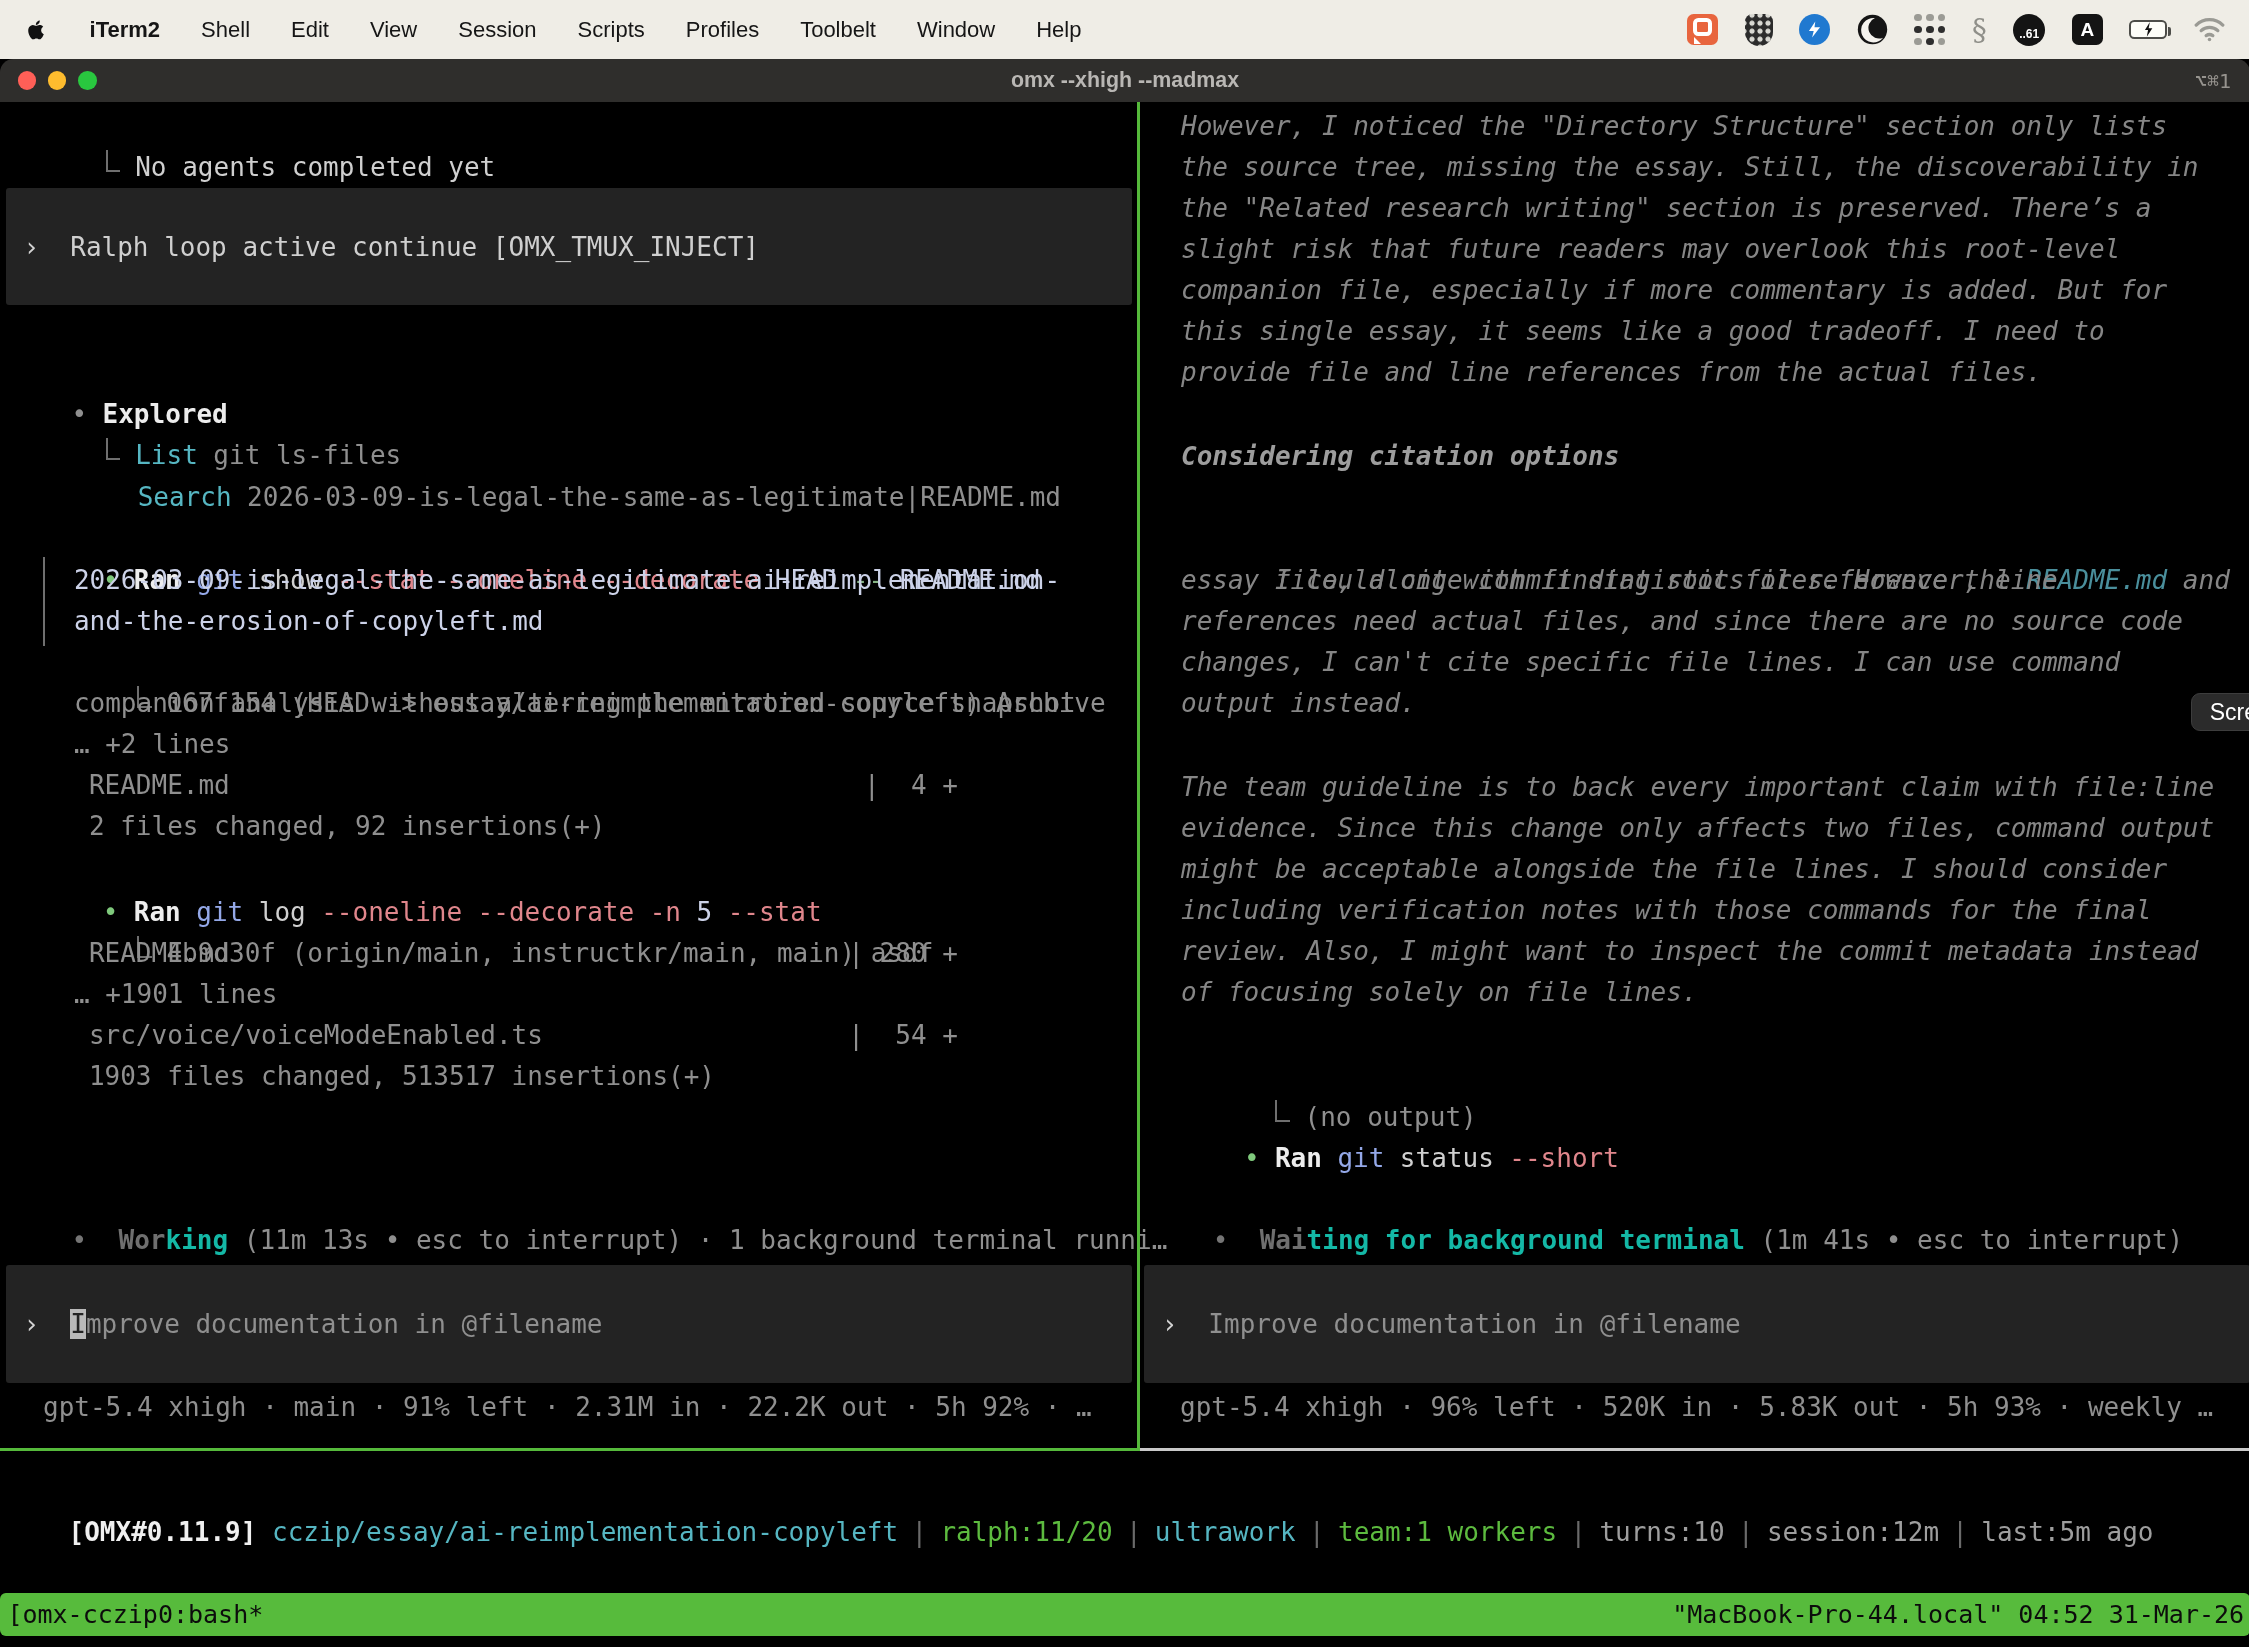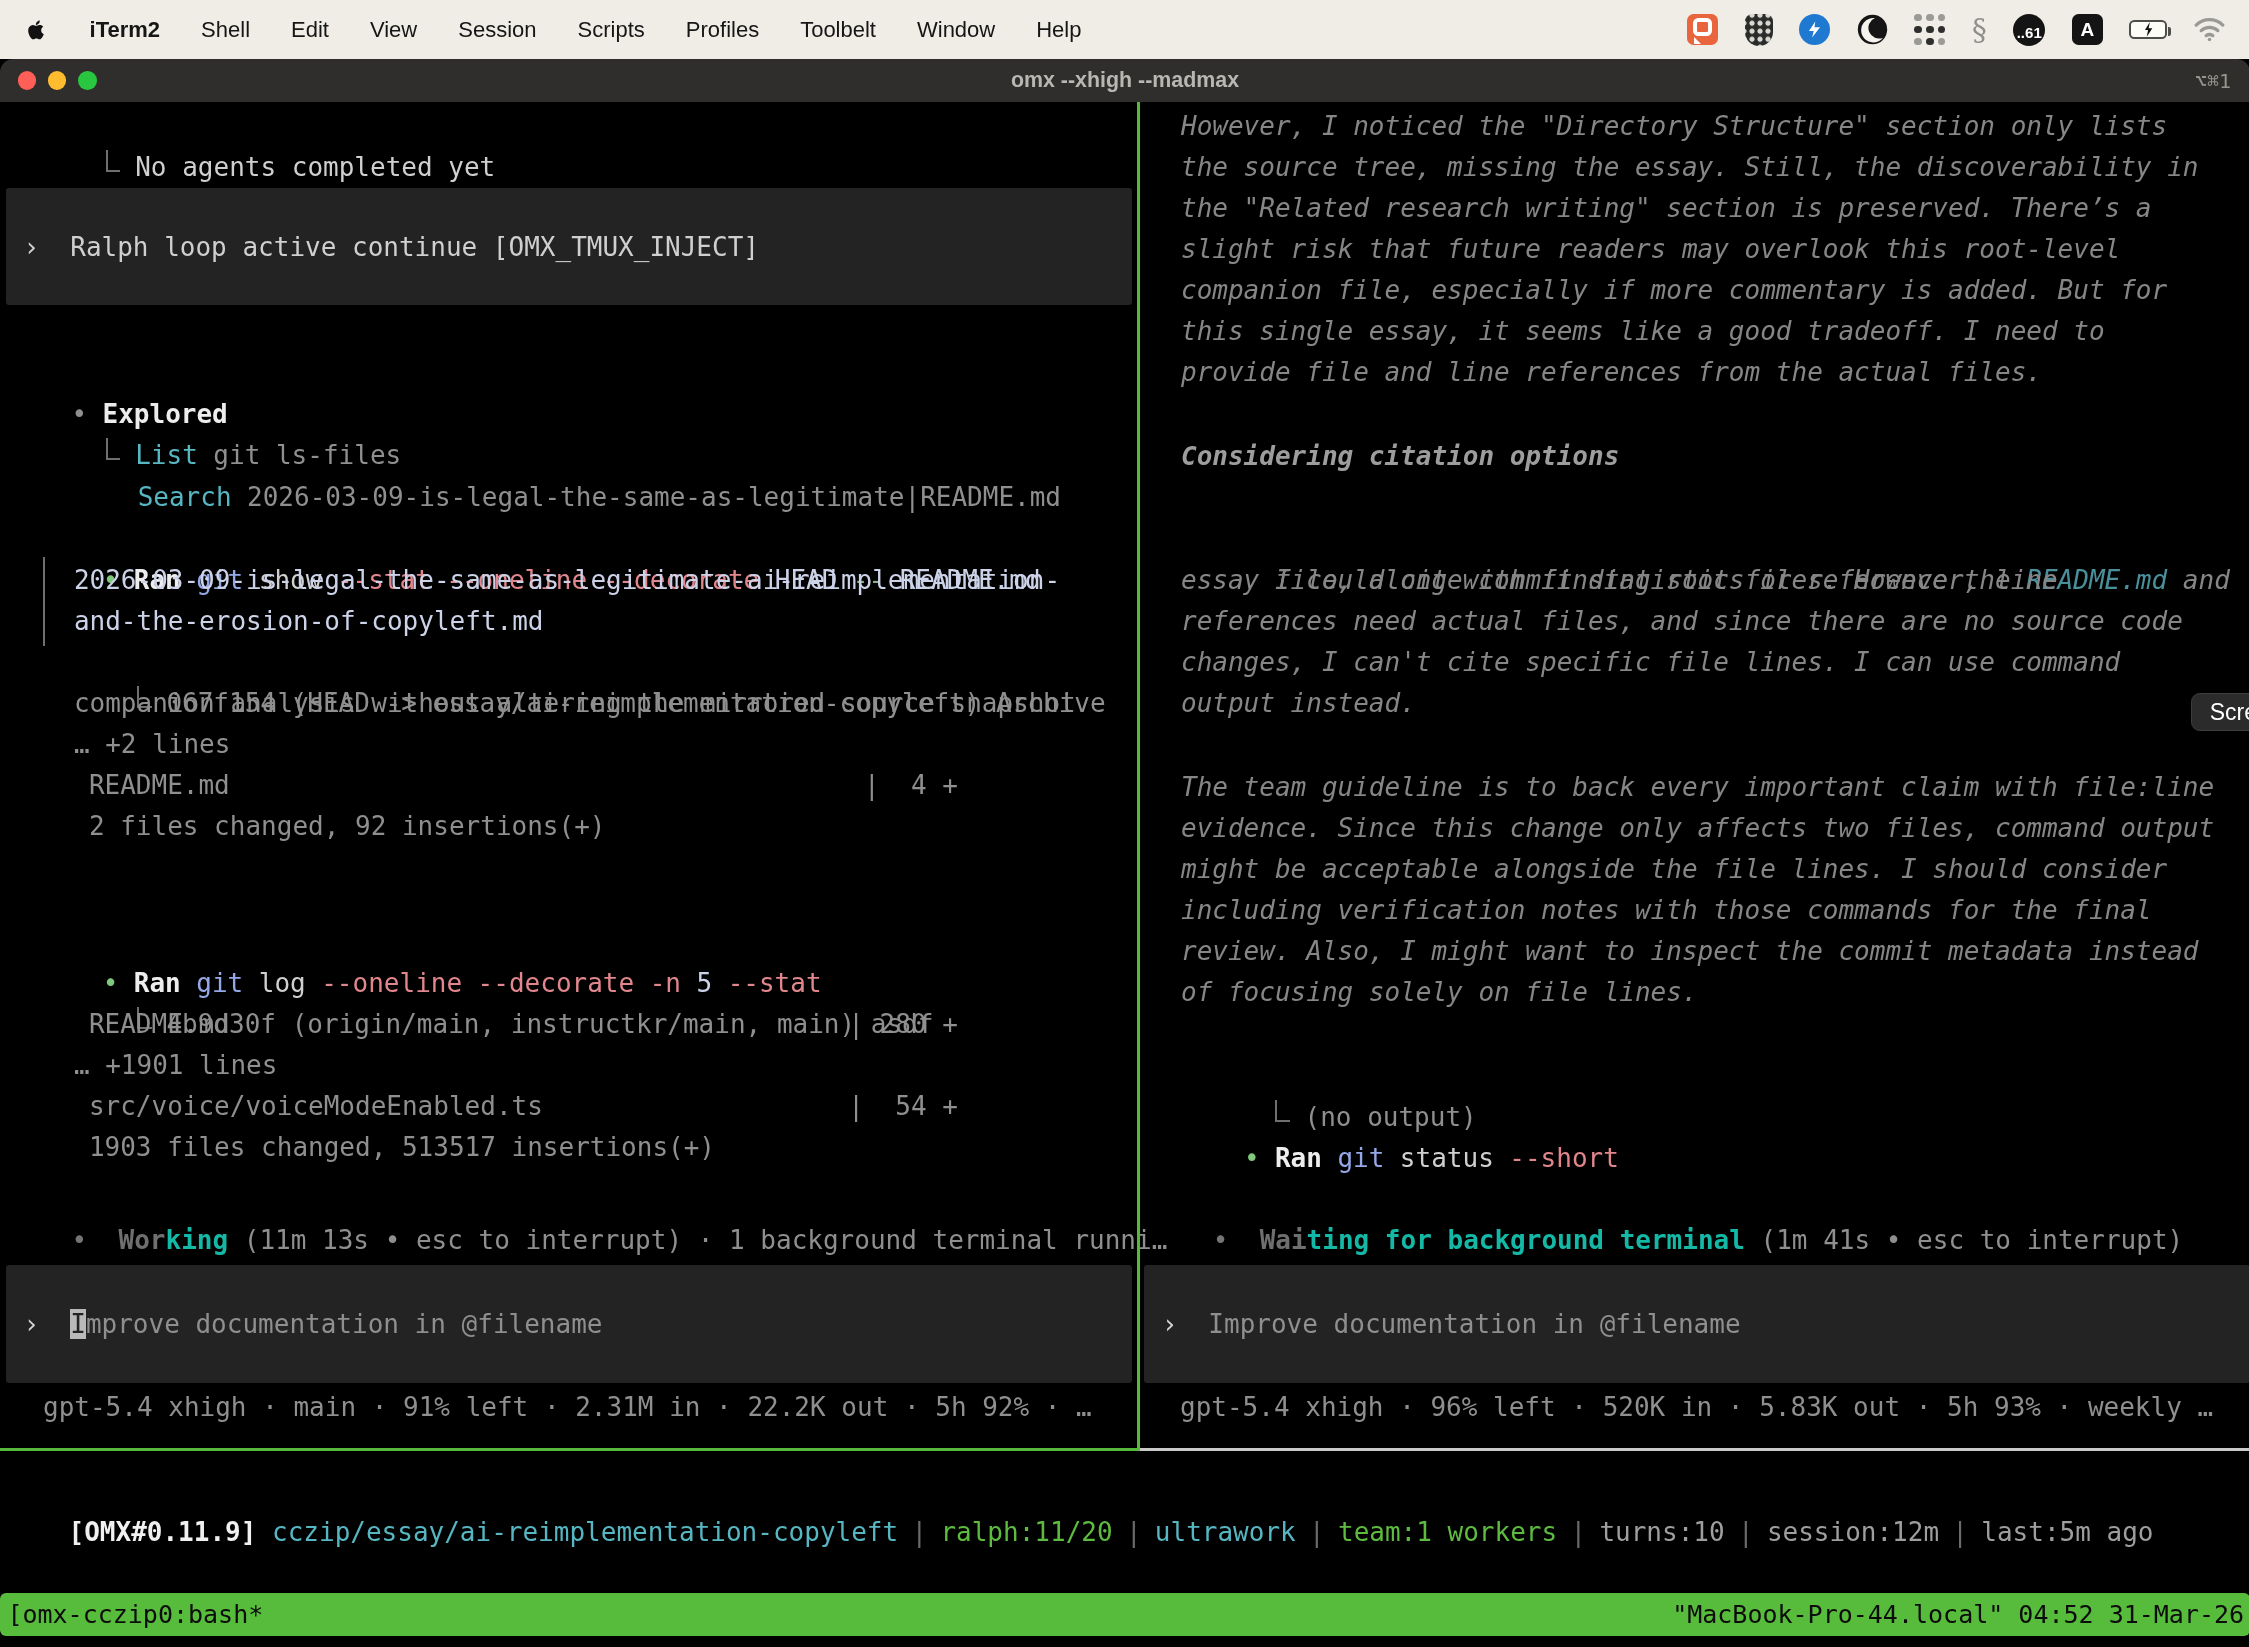--- a/index.html
+++ b/index.html
@@ -24,21 +24,21 @@
                border-radius:7.4px 7.4px 14px 14px;
                background-image:radial-gradient(#d8d8d2 2.2px, transparent 3px);
                background-size:8px 8px; background-position:3px 5.2px; }
   .ic-blue { width:31px; height:31px; border-radius:50%; background:#2079d0;
              display:flex; align-items:center; justify-content:center; }
   .ic-dots { display:grid; grid-template-columns:repeat(3,7.4px); grid-gap:4.4px; }
   .ic-dots i { width:7.4px; height:7.4px; border-radius:50%; display:block; }
   .d-lt { background:#9b9b95; } .d-dk { background:#2e2e2e; }
   .ic-squiggle { font-size:29.5px; color:#8f8f89; font-family:"DejaVu Serif", serif; }
   .ic-round-badge { width:32px; height:32px; border-radius:50%; background:#141414;
-                    color:#fff; font-size:15px; font-weight:bold; display:flex;
+                    color:#fff; font-size:12px; font-weight:bold; display:flex;
                     align-items:flex-end; justify-content:center; padding-bottom:4.4px;
                     font-family:"Liberation Sans", sans-serif; }
   .ic-key { width:31px; height:31px; border-radius:6.6px; background:#141414; color:#fff;
             font-size:19px; font-weight:bold; display:flex; align-items:center; justify-content:center;
             font-family:"Liberation Sans", sans-serif; }
   .ic-batt { position:relative; width:38px; height:19px; border:2.2px solid #4d4d49;
              border-radius:5.2px; background:#fdfdf8; display:flex; align-items:center; justify-content:center; }
   .ic-batt .nub { position:absolute; right:-5.9px; top:5.2px; width:3.7px; height:8.9px;
                   background:#4d4d49; border-radius:0 2.2px 2.2px 0; }
 
@@ -237,21 +237,21 @@
       <span class="corner"></span><span class="gry">067f154 (HEAD -&gt; essay/ai-reimplementation-copyleft) Archive</span>
     </div>
     <div class="line pad88 gry">companion analysis without altering the mirrored source snapshot</div>
     <div class="line pad88 gry">… +2 lines</div>
     <div class="line pad108 stat-row">
       <span class="gry">README.md</span><span class="gry">|  4 +</span>
     </div>
     <div class="line pad108 gry">2 files changed, 92 insertions(+)</div>
   </div>
 
-  <div class="abs" style="left:8.9px; top:820px; width:1122px;">
+  <div class="abs" style="left:8.9px; top:749px; width:1122px;">
     <div class="line">
       <span class="bullet grb">•</span><span class="wt tok">Ran</span><span class="bl tok">git</span><span class="lt tok">log</span><span class="sal tok">--oneline</span><span class="sal tok">--decorate</span><span class="sal tok">-n</span><span class="lav tok">5</span><span class="sal">--stat</span>
     </div>
     <div class="line pad46">
       <span class="corner"></span><span class="gry">4b9d30f (origin/main, instructkr/main, main) asdf</span>
     </div>
     <div class="line pad108 stat-row">
       <span class="gry">README.md</span><span class="gry">| 280 +</span>
     </div>
     <div class="line pad88 gry">… +1901 lines</div>

